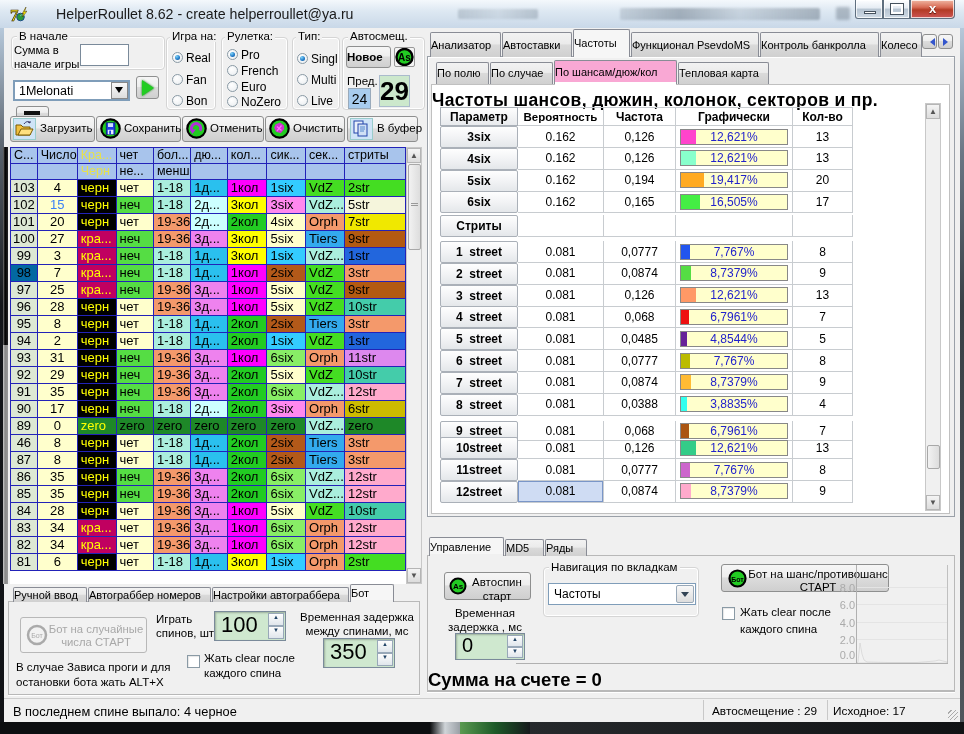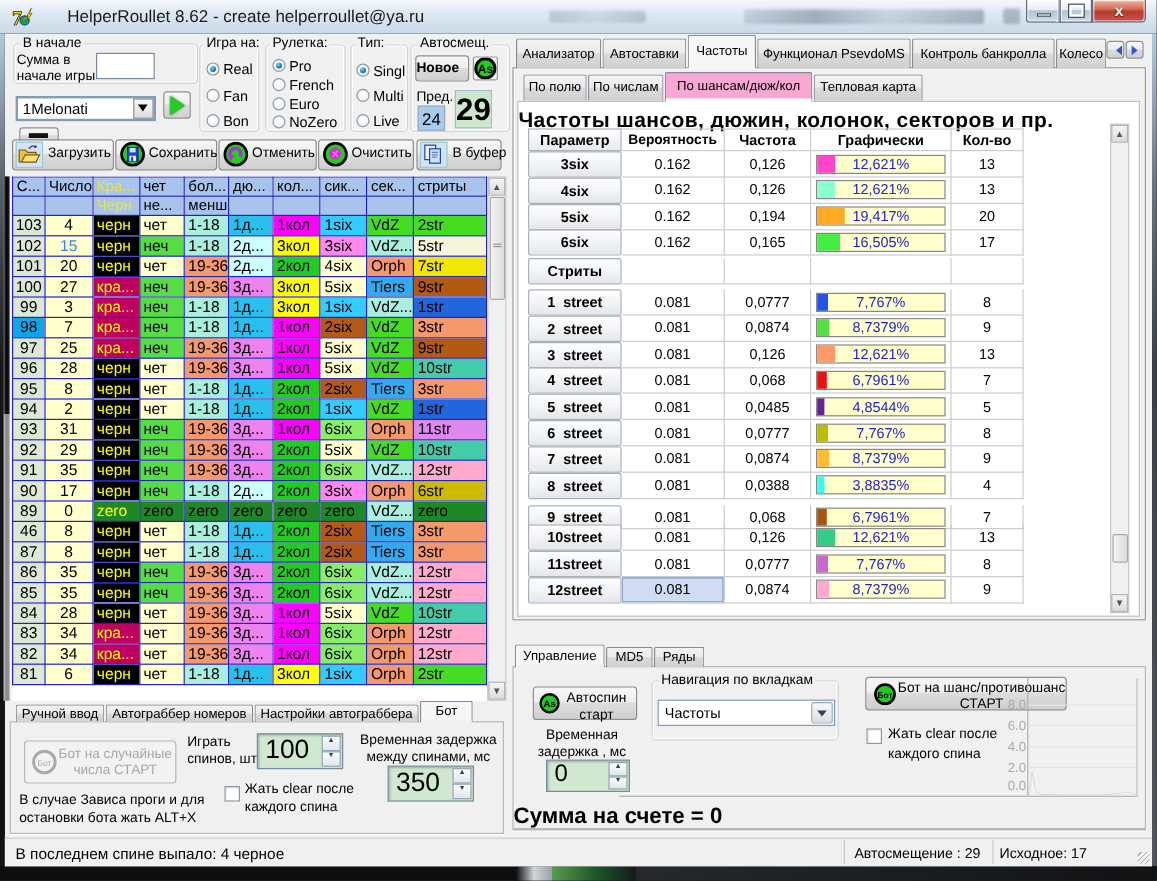--- a/index.html
+++ b/index.html
@@ -26,21 +26,21 @@
 .spin{background:#cfe8cf;border:1px solid #7a8a9a;box-shadow:inset 1px 1px 2px rgba(0,0,0,.25)}
 .spbtns{position:absolute;right:1px;top:1px;bottom:1px;width:16px}
 .spb{position:absolute;left:0;width:16px;height:50%;border:1px solid #98a8b8;background:linear-gradient(#fdfdfd,#e0e6ec);font-size:6px;line-height:7px;text-align:center;color:#246}
 
 #bigtable{border-collapse:collapse;table-layout:fixed;font-size:13px}
 #bigtable td{border:1px solid #2222b8;text-align:left;height:17px;padding:0 0 0 3px;overflow:hidden;white-space:nowrap;line-height:16px;font-size:13px}
 #bigtable td.cc{text-align:center;padding:0}
 #bigtable tr.h td{background:#a8c4ec;height:16px;line-height:15px;font-size:12.5px}
 #bigtable .hy{color:#e8e24a}
 
-.tab{position:absolute;border:1px solid #898c95;border-bottom:none;border-radius:2px 2px 0 0;background:linear-gradient(#f2f2f2,#ebebeb 45%,#dadada 50%,#d0d0d0);font-size:11px;text-align:center;color:#000;white-space:nowrap;overflow:hidden}
+.tab{position:absolute;border:1px solid #898c95;border-bottom:none;border-radius:2px 2px 0 0;background:linear-gradient(#f2f2f2,#ebebeb 45%,#dadada 50%,#d0d0d0);font-size:11px;color:#000;white-space:nowrap;overflow:hidden}
 .tab.sel{background:#f6f6f6;z-index:5}
 
 .frow{position:absolute;left:0;width:413px}
 .fparam{position:absolute;left:0;top:0;bottom:0;width:78px;border:1px solid #aab0b8;border-radius:2px;background:linear-gradient(#fefefe,#f2f3f5 50%,#e4e7ea);font-weight:bold;font-size:12px;text-align:center;display:flex;align-items:center;justify-content:center;white-space:pre}
 .fcell{position:absolute;top:0;bottom:0;border-right:1px solid #c8ccd0;border-bottom:1px solid #c8ccd0;font-size:12px;display:flex;align-items:center;justify-content:center}
 .fsel{background:#cfdcf3;box-shadow:inset 0 0 0 1px #7a96c8}
 .gbox{position:relative;width:108px;height:16px;background:#ffffcc;border:1px solid #888;display:flex;align-items:center;justify-content:center}
 .gbar{position:absolute;left:0;top:0;bottom:0}
 .gbox span{position:relative;font-size:12px;color:#2222cc}
 
@@ -268,21 +268,21 @@
           <td style="background:#c00060;color:#ffff00">кра...</td>
           <td style="background:#55dd44;color:#000">неч</td>
           <td style="background:#aaeedd;color:#000">1-18</td>
           <td style="background:#2ac0ee;color:#000">1д...</td>
           <td style="background:#ffff00;color:#000">3кол</td>
           <td style="background:#33ccff;color:#000">1six</td>
           <td style="background:#aaeedd;color:#000">VdZ...</td>
           <td style="background:#2266dd;color:#000">1str</td>
         </tr>
 <tr>
-          <td class="cc" style="background:#0ea5e9;color:#000">98</td>
+          <td class="cc" style="background:#0369a1;color:#000">98</td>
           <td class="cc" style="background:#ffffcc;color:#000">7</td>
           <td style="background:#c00060;color:#ffff00">кра...</td>
           <td style="background:#55dd44;color:#000">неч</td>
           <td style="background:#aaeedd;color:#000">1-18</td>
           <td style="background:#2ac0ee;color:#000">1д...</td>
           <td style="background:#ff00ff;color:#000">1кол</td>
           <td style="background:#b35919;color:#000">2six</td>
           <td style="background:#44dd22;color:#000">VdZ</td>
           <td style="background:#f4996b;color:#000">3str</td>
         </tr>
@@ -535,21 +535,21 @@
 <div class="abs tab" style="left:631px;top:32px;width:128px;height:25px;line-height:24px">Функционал PsevdoMS</div>
 <div class="abs tab" style="left:760px;top:32px;width:119px;height:25px;line-height:24px">Контроль банкролла</div>
 <div class="abs tab" style="left:880px;top:32px;width:42px;height:25px;line-height:24px;overflow:hidden">Колесо</div>
 <div class="abs btn" style="left:922px;top:34px;width:15px;height:15px"></div>
 <div class="abs" style="left:926px;top:38px;width:0;height:0;border:4px solid transparent;border-right:5px solid #3355cc"></div>
 <div class="abs btn" style="left:938px;top:34px;width:15px;height:15px"></div>
 <div class="abs" style="left:943px;top:38px;width:0;height:0;border:4px solid transparent;border-left:5px solid #3355cc"></div>
 
 <div class="abs" style="left:431px;top:84px;width:519px;height:430px;background:#fff;border:1px solid #c0c0c0"></div>
 <div class="abs tab" style="left:436px;top:62px;width:53px;height:22px;line-height:21px">По полю</div>
-<div class="abs tab" style="left:490px;top:62px;width:63px;height:22px;line-height:21px">По числам</div>
+<div class="abs tab" style="left:490px;top:62px;width:63px;height:22px;line-height:21px">По случае</div>
 <div class="abs tab sel" style="left:554px;top:60px;width:123px;height:24px;line-height:23px;background:#f9a8d4">По шансам/дюж/кол</div>
 <div class="abs" style="left:555px;top:82px;width:121px;height:3px;background:#fff;z-index:6"></div>
 <div class="abs tab" style="left:678px;top:62px;width:91px;height:22px;line-height:21px">Тепловая карта</div>
 <div class="abs" style="left:432px;top:90px;font-size:17.5px;font-weight:bold;letter-spacing:0.35px">Частоты шансов, дюжин, колонок, секторов и пр.</div>
 
 <div class="abs" style="left:440px;top:107px;width:413px;height:19px">
  <div class="fcell" style="left:0;width:78px;font-weight:bold;border:1px solid #aab0b8;background:linear-gradient(#fefefe,#e8eaed)">Параметр</div>
  <div class="fcell" style="left:78px;width:86px;font-weight:bold;border-top:1px solid #c8ccd0;font-size:11.5px">Вероятность</div>
  <div class="fcell" style="left:164px;width:72px;font-weight:bold;border-top:1px solid #c8ccd0">Частота</div>
  <div class="fcell" style="left:236px;width:117px;font-weight:bold;border-top:1px solid #c8ccd0">Графически</div>

